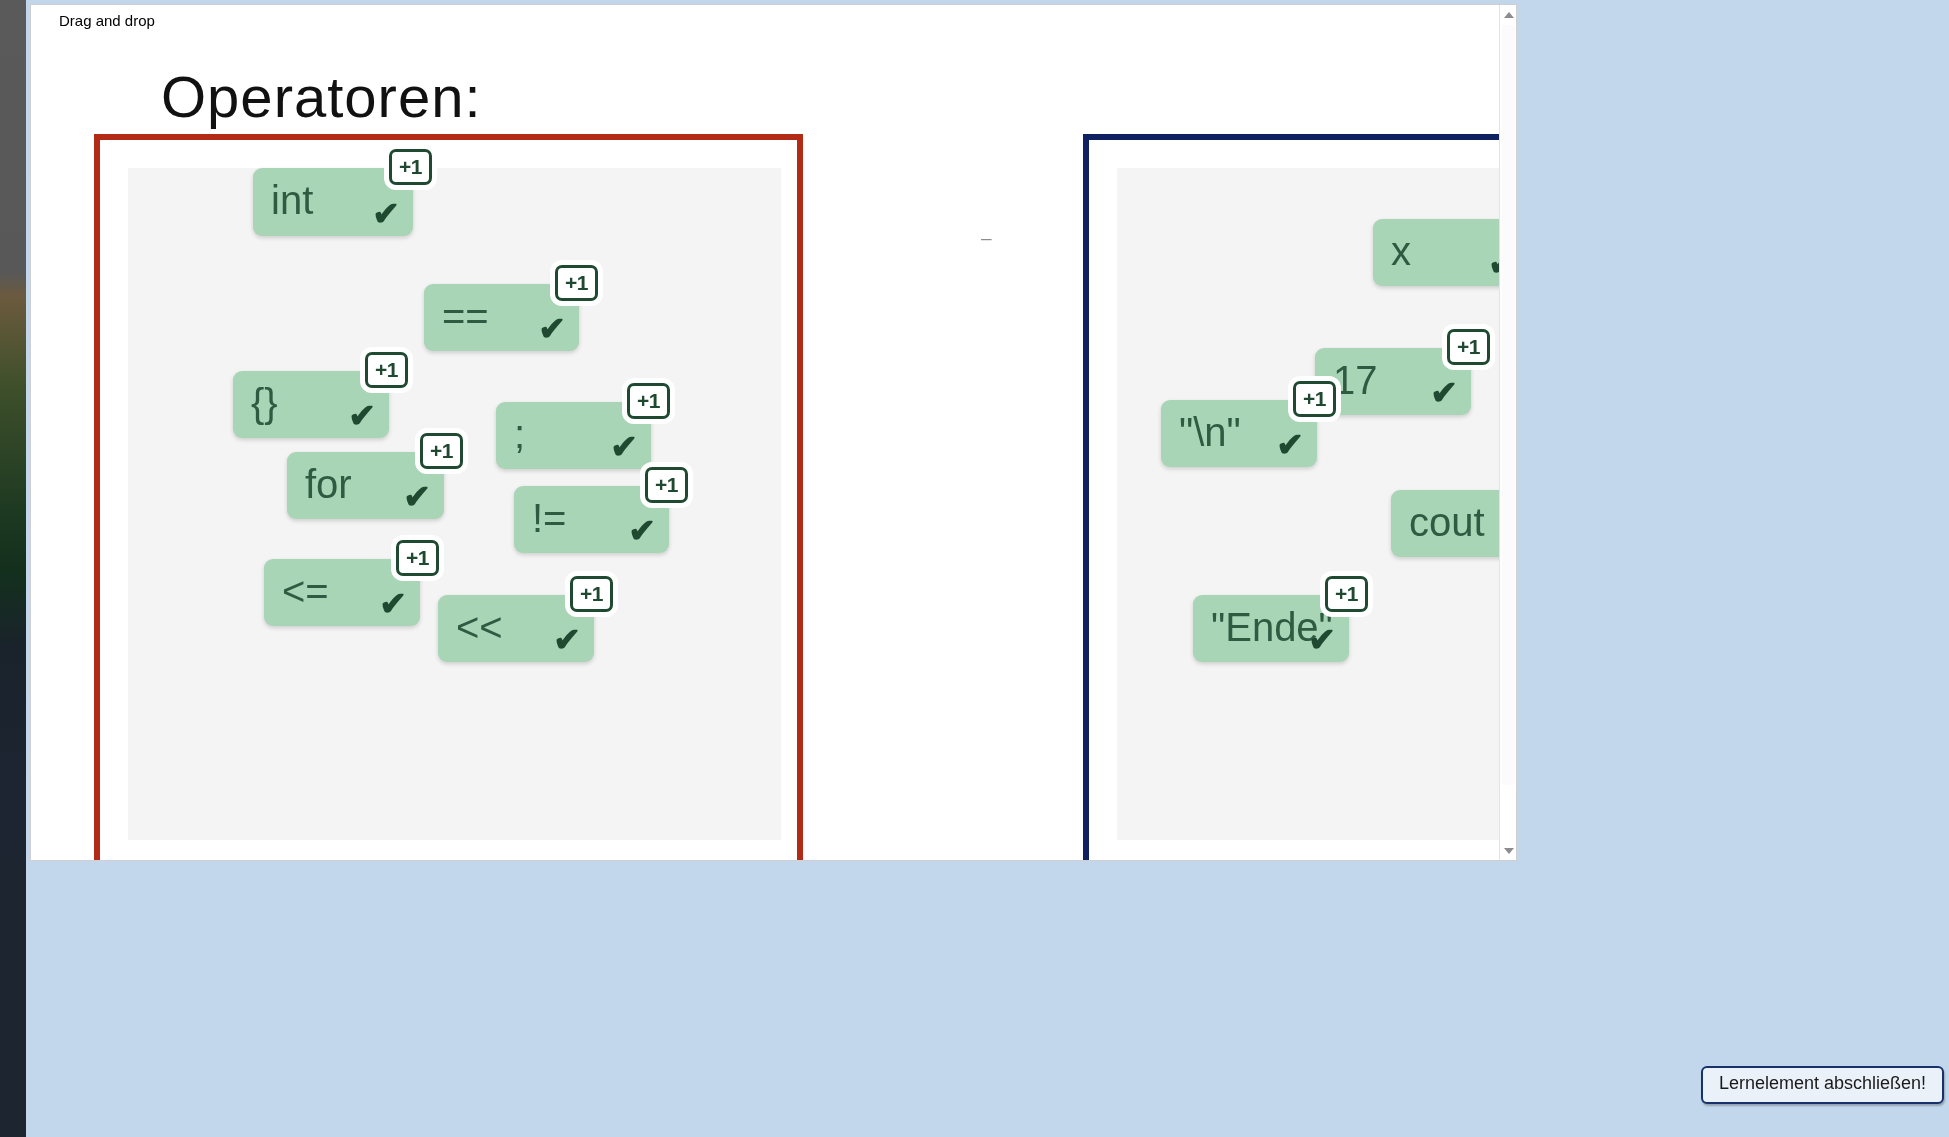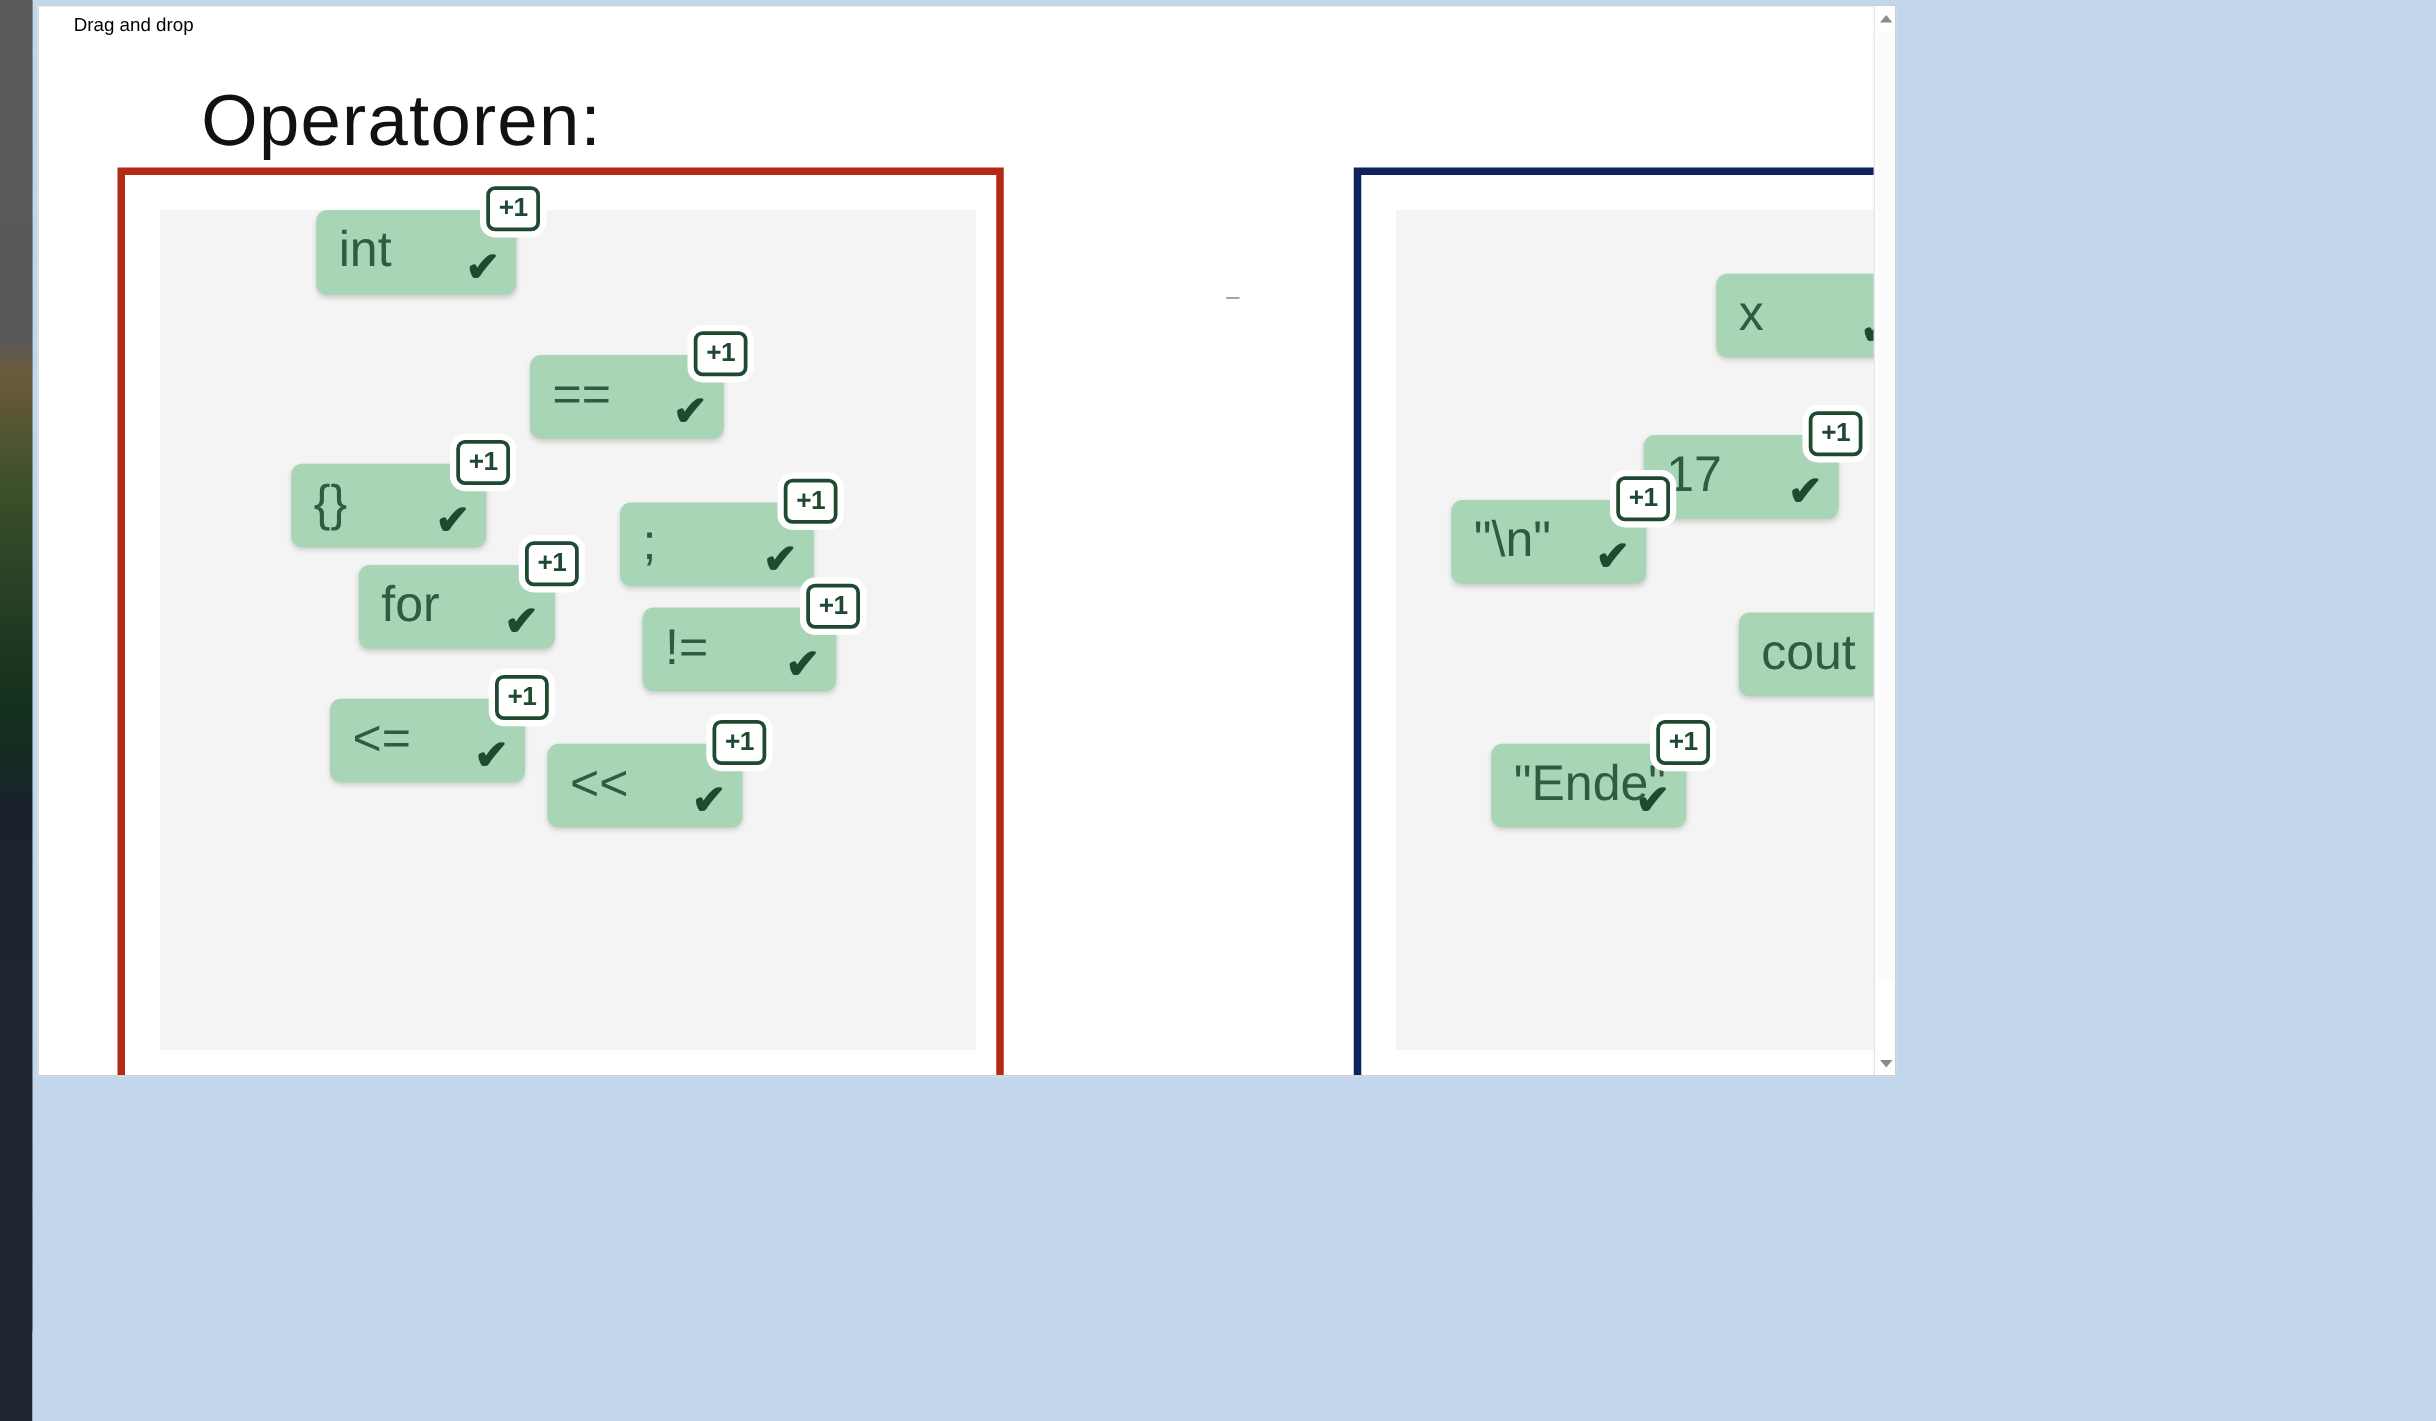--- a/index.html
+++ b/index.html
@@ -284,14 +284,15 @@
       <div id="sb-thumb"></div>
       <div class="sb-arrow down">
           <i></i>
         </div>
     </div>
 
   </div>
 
   <div id="bottom-bar"></div>
 
+  <div id="finish-button">Lernelement abschließen!</div>
 
 </div>
 
 </body></html>

